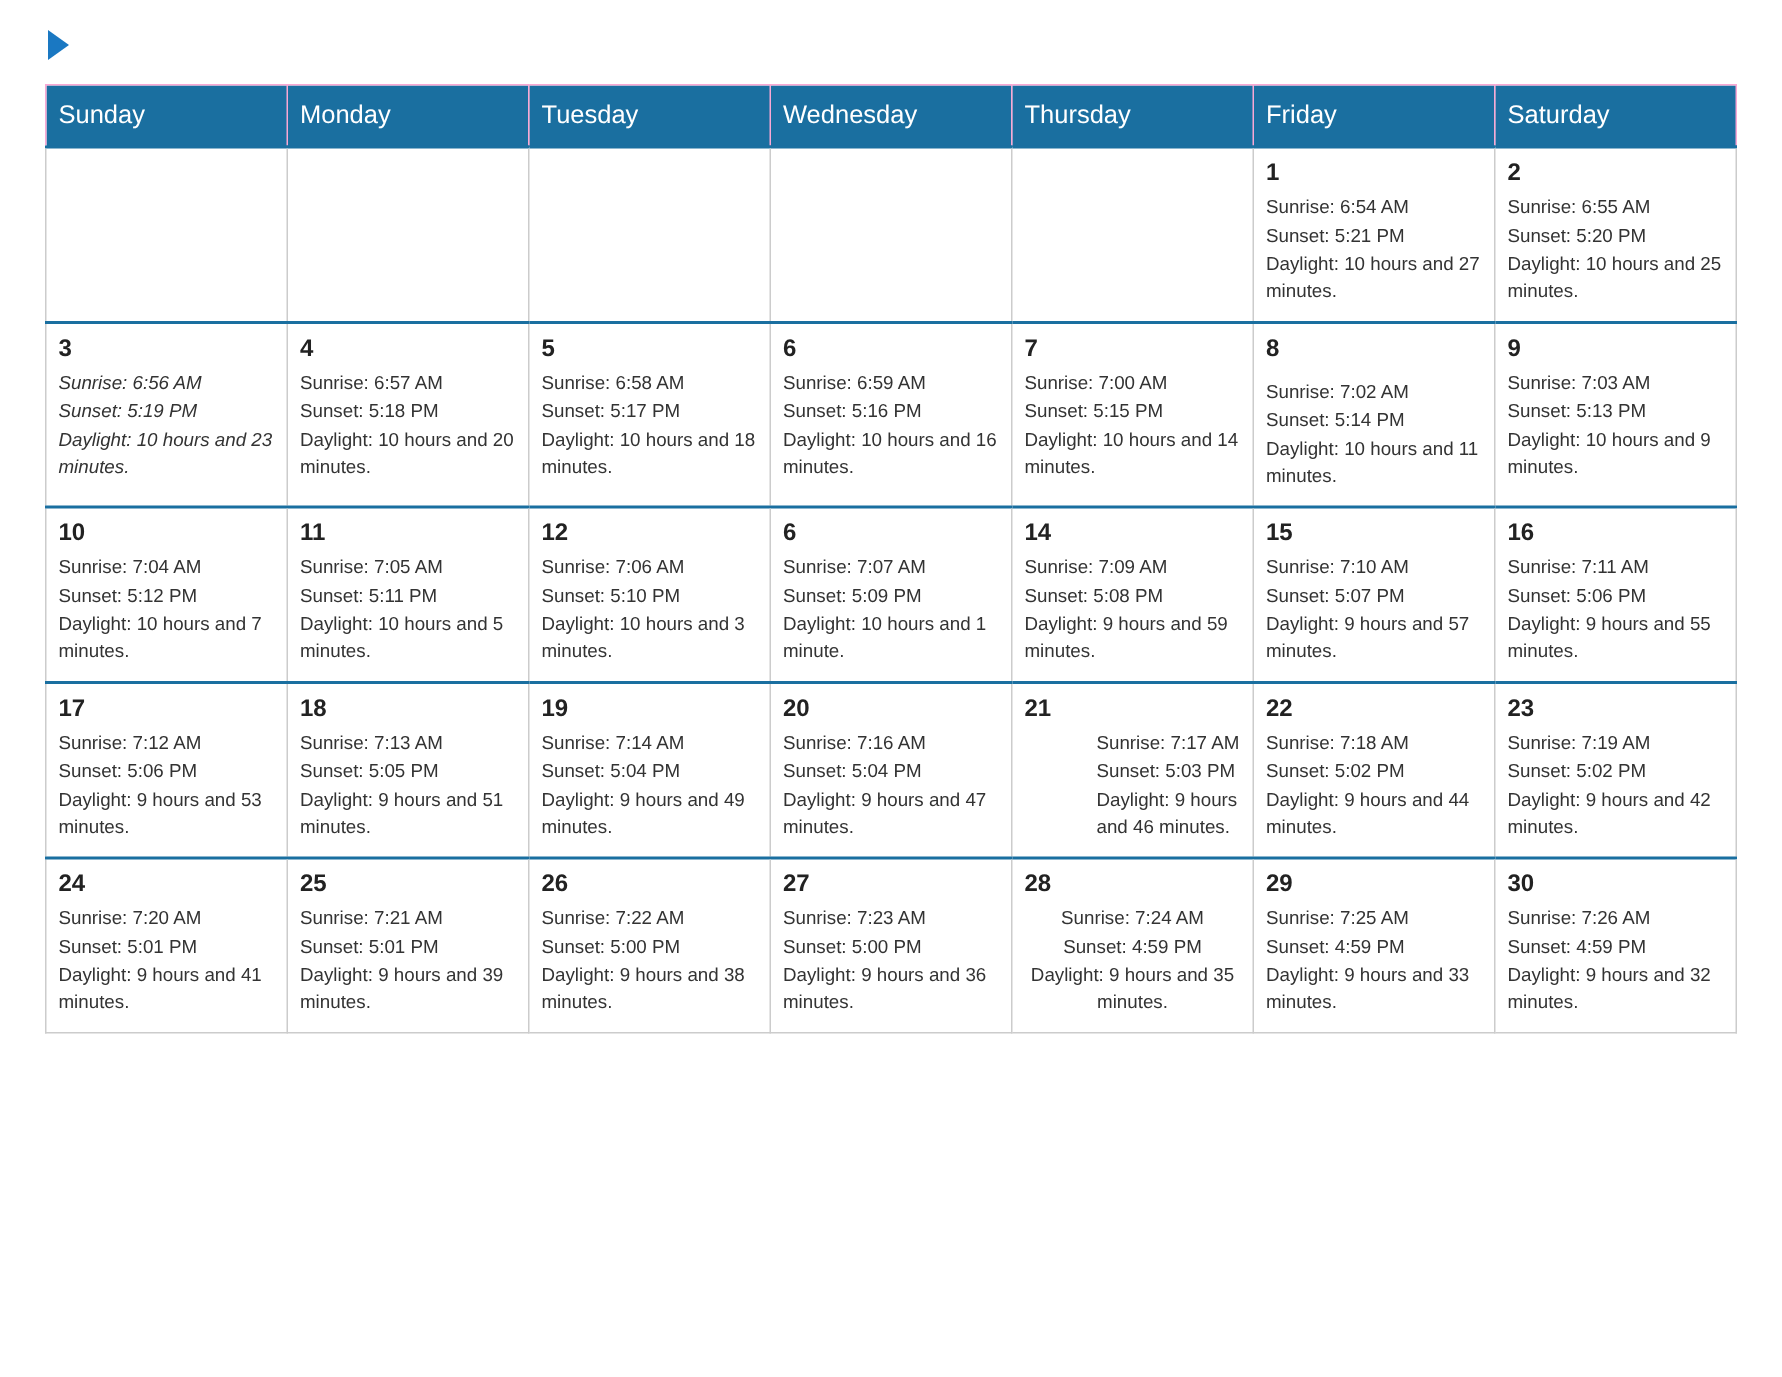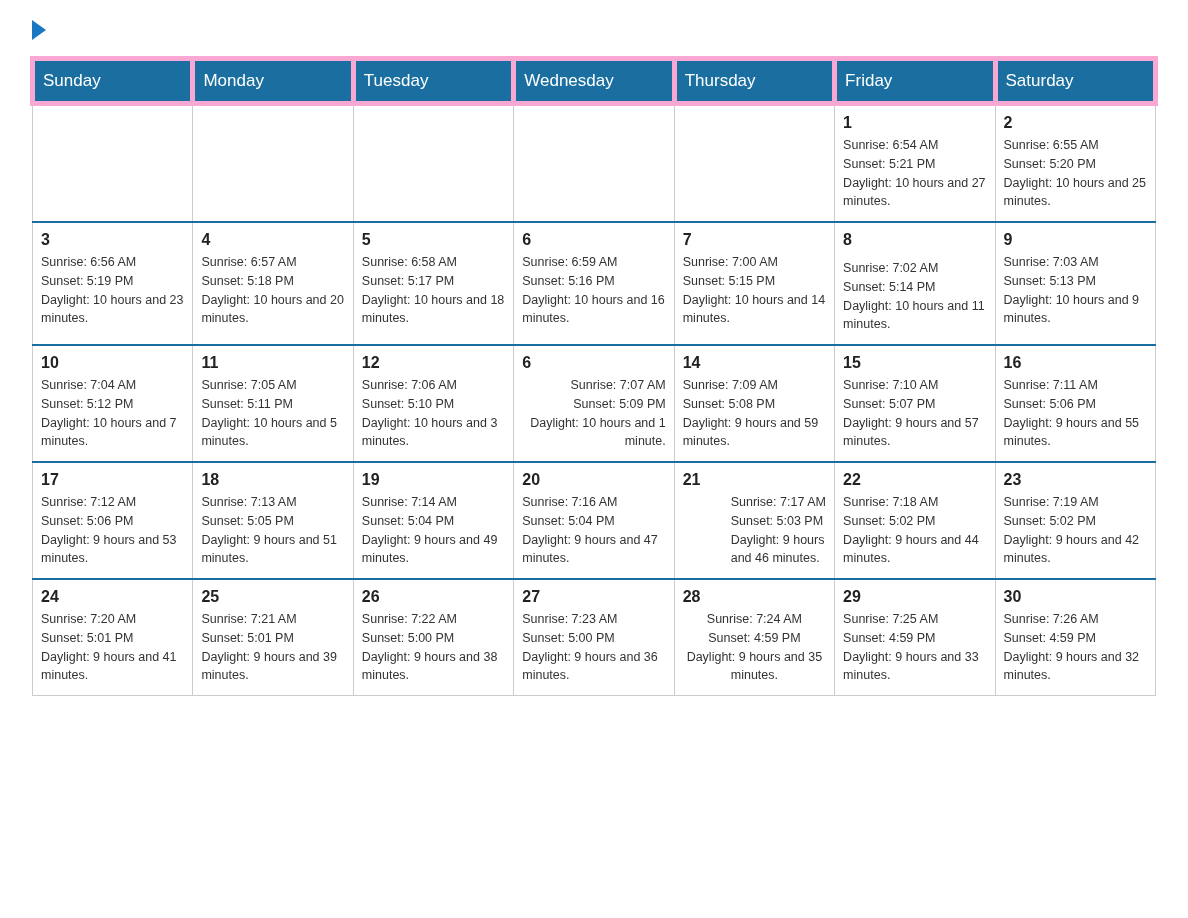--- a/index.html
+++ b/index.html
@@ -64,21 +64,21 @@
       border-collapse: collapse;
       border: 1px solid #ccc;
     }
     .calendar th {
       background: #1a6fa0;
       color: #fff;
       padding: 10px 8px;
       font-size: 17px;
       font-weight: normal;
       text-align: left;
-      border: 5px solid #f9a8d4;
+      border: 1px solid #f9a8d4;
     }
     .calendar td {
       vertical-align: top;
       padding: 8px 8px 10px 8px;
       border: 1px solid #ccc;
       width: 14.28%;
       min-height: 110px;
       background: #fff;
     }
     .day-num {
@@ -144,21 +144,21 @@
         <td>
           <div class="day-num">2</div>
           <div class="day-info" style="white-space: pre-line;">Sunrise: 6:55 AM
 Sunset: 5:20 PM
 Daylight: 10 hours and 25 minutes.</div>
         </td>
       </tr>
       <tr class="week-row">
         <td>
           <div class="day-num">3</div>
-          <div class="day-info" style="white-space: pre-line;">Sunrise: 6:56 AM
+          <div class="day-info" style="white-space: pre-line; font-style: italic;">Sunrise: 6:56 AM
 Sunset: 5:19 PM
 Daylight: 10 hours and 23 minutes.</div>
         </td>
         <td>
           <div class="day-num">4</div>
           <div class="day-info" style="white-space: pre-line;">Sunrise: 6:57 AM
 Sunset: 5:18 PM
 Daylight: 10 hours and 20 minutes.</div>
         </td>
         <td>
@@ -206,21 +206,21 @@
 Daylight: 10 hours and 5 minutes.</div>
         </td>
         <td>
           <div class="day-num">12</div>
           <div class="day-info" style="white-space: pre-line;">Sunrise: 7:06 AM
 Sunset: 5:10 PM
 Daylight: 10 hours and 3 minutes.</div>
         </td>
         <td>
           <div class="day-num">6</div>
-          <div class="day-info" style="white-space: pre-line; text-align: right;">Sunrise: 7:07 AM
+          <div class="day-info" style="white-space: pre-line;">Sunrise: 7:07 AM
 Sunset: 5:09 PM
 Daylight: 10 hours and 1 minute.</div>
         </td>
         <td>
           <div class="day-num">14</div>
           <div class="day-info" style="white-space: pre-line;">Sunrise: 7:09 AM
 Sunset: 5:08 PM
 Daylight: 9 hours and 59 minutes.</div>
         </td>
         <td>

